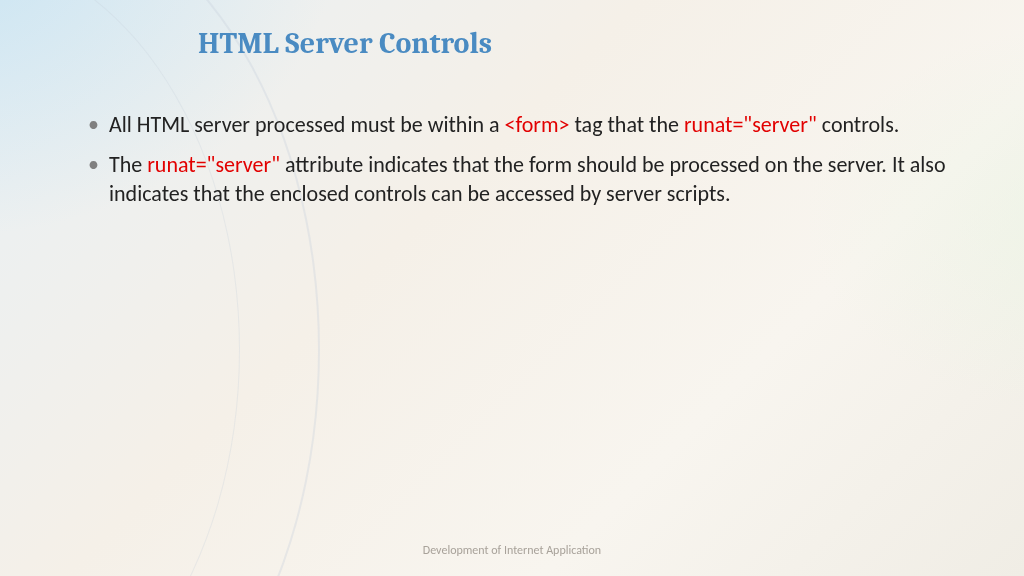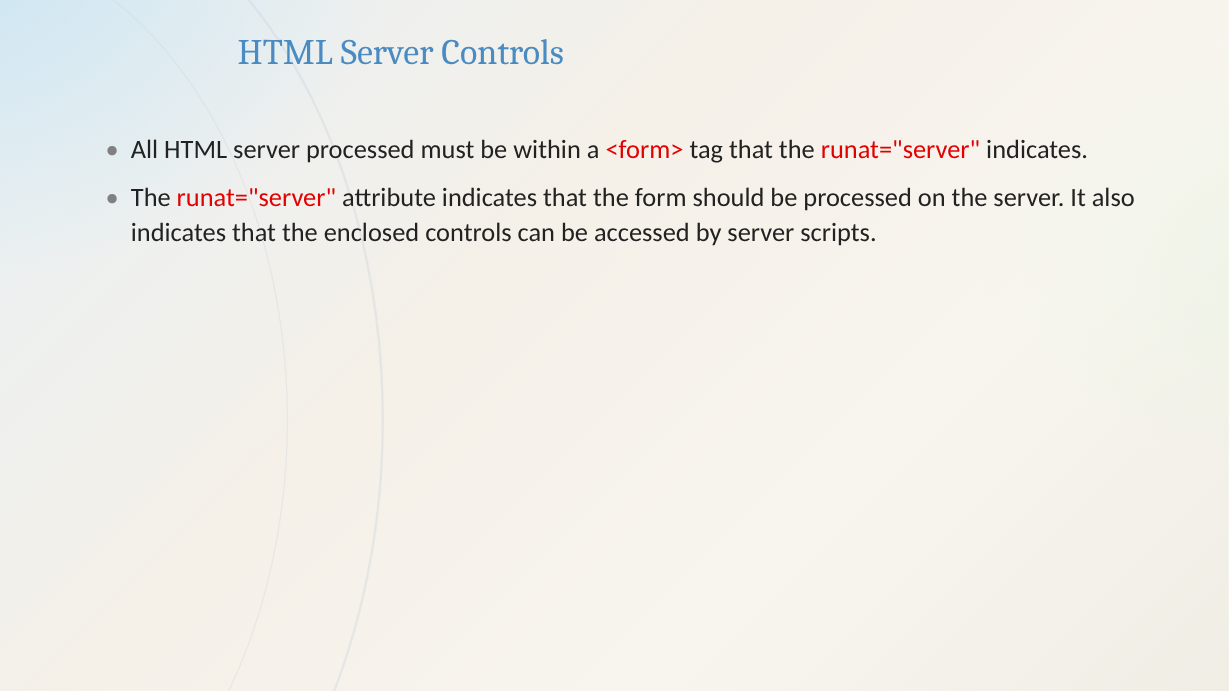--- a/index.html
+++ b/index.html
@@ -52,21 +52,21 @@
       height: 400px;
       background: radial-gradient(ellipse at right, rgba(230, 245, 225, 0.5) 0%, rgba(230, 245, 225, 0) 70%);
       pointer-events: none;
     }
     .title {
       position: absolute;
       top: 26px;
       left: 198px;
       font-family: Cambria, Georgia, serif;
       font-size: 30px;
-      font-weight: normal;
+      font-weight: bold;
       color: #4a8bc2;
     }
     .content {
       position: absolute;
       top: 110px;
       left: 106px;
       right: 60px;
     }
     .bullet-item {
       display: flex;
@@ -105,22 +105,23 @@
 <div class="bg-glow-topleft"></div>
 <div class="bg-glow-right"></div>
 <div class="bg-arc-outer"></div>
 <div class="bg-arc-inner"></div>
 
 <div class="title">HTML Server Controls</div>
 
 <div class="content">
   <div class="bullet-item">
     <span class="bullet-marker">•</span>
-    <span class="bullet-text"><span>All HTML server processed must be within a </span><span class="highlight">&lt;form&gt;</span><span> tag that the </span><span class="highlight">runat="server"</span><span> indicates.</span></span>
+    <span class="bullet-text"><span>All HTML server processed must be within a </span><span class="highlight">&lt;form&gt;</span><span> tag that the </span><span class="highlight">runat="server"</span><span> controls.</span></span>
   </div>
   <div class="bullet-item">
     <span class="bullet-marker">•</span>
     <span class="bullet-text"><span>The </span><span class="highlight">runat="server"</span><span> attribute indicates that the form should be processed on the server. It also indicates that the enclosed controls can be accessed by server scripts.</span></span>
   </div>
 </div>
 
 <div class="footer">
+  <div>Development of Internet Application</div>
 </div>
 
 </body></html>

